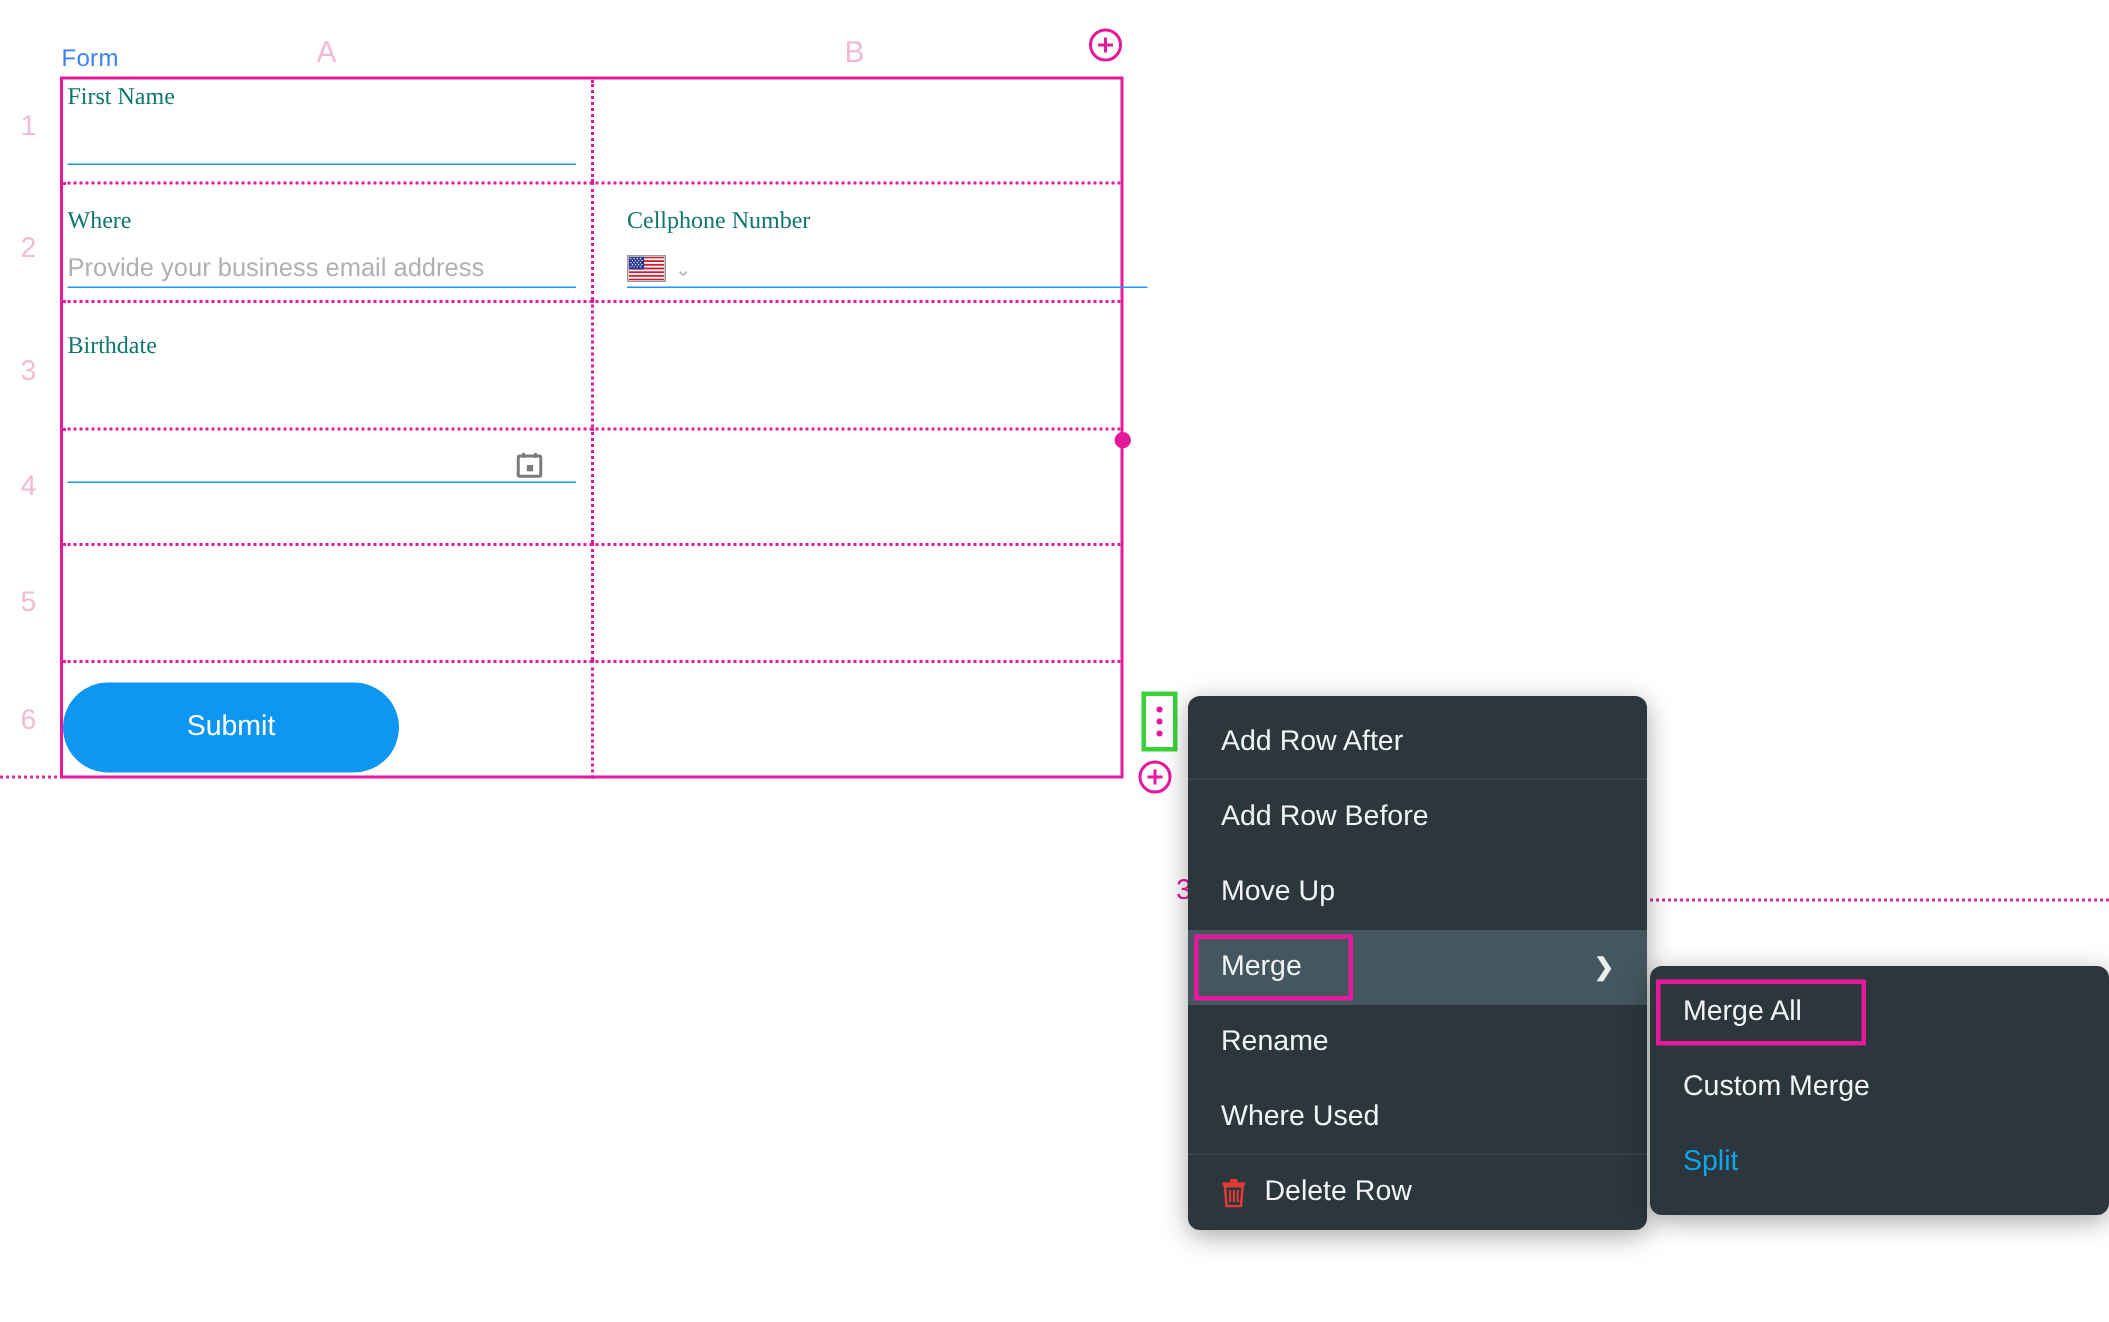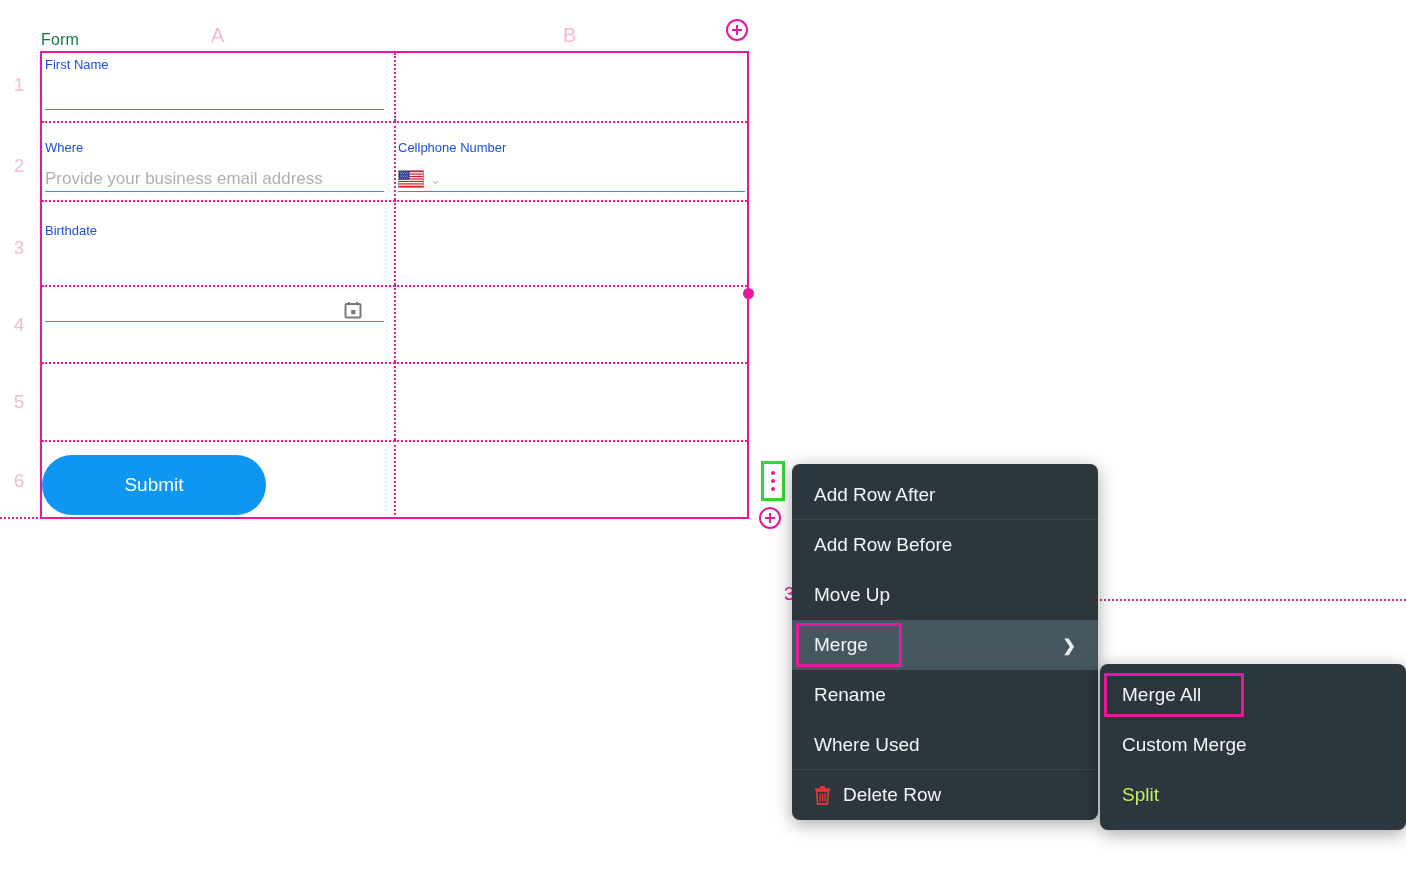--- a/index.html
+++ b/index.html
@@ -18,21 +18,21 @@
     position:absolute;
     font-size:20px;
     color:#f2b9d8;
     font-family:"Liberation Sans", sans-serif;
   }
   #col-a{left:211px;top:24px;}
   #col-b{left:563px;top:24px;}
 
   .form-title{
     position:absolute;left:41px;top:31px;
-    font-size:16px;color:#15803d;
+    font-size:16px;color:#3b82f6;
     letter-spacing:.2px;
   }
 
   
   .plus-circle{
     position:absolute;
     width:22px;height:22px;
     border:2px solid #e6189c;
     border-radius:50%;
     box-sizing:border-box;
@@ -65,23 +65,23 @@
     position:absolute;left:0;right:0;height:0;
     border-top:2px dotted #e6189c;
   }
   .colline{
     position:absolute;top:0;bottom:0;width:0;
     border-left:2px dotted #e6189c;
   }
   .cell{position:absolute;box-sizing:border-box;}
 
   .field-label{
-    font-size:13px;color:#1d4ed8;
+    font-size:16px;color:#0f766e;
     line-height:18px;
-    font-family:Liberation Sans, sans-serif;
+    font-family:Liberation Serif, serif;
   }
   .field-line{
     position:absolute;
     height:0;border-bottom:1.5px solid #2196f3;
   }
   .placeholder{
     font-size:17px;color:#b0b0b0;
     font-family:"Liberation Sans", sans-serif;
   }
 
@@ -183,39 +183,39 @@
     pointer-events:none;
   }
   .ctx-item .trash{
     width:17px;height:19px;margin-right:12px;display:inline-block;
   }
   .ctx-item.danger{color:#f2f4f5;}
 
   
   .sub-menu{
     position:absolute;
-    left:1100px;top:664px;
+    left:1100px;top:644px;
     width:306px;
     background:#2b363d;
     border-radius:8px;
     box-shadow:0 4px 18px rgba(0,0,0,.35);
     padding:6px 0 10px 0;
     overflow:hidden;
   }
   .sub-item{
     position:relative;
     height:50px;
     display:flex;align-items:center;
     padding:0 22px;
     color:#f2f4f5;
     font-size:19px;
     cursor:pointer;
     box-sizing:border-box;
   }
-  .sub-item.disabled{color:#bef264;cursor:default;}
+  .sub-item.disabled{color:#0ea5e9;cursor:default;}
   .sub-item .outline-box{
     position:absolute;left:4px;top:3px;
     width:140px;height:44px;
     border:3px solid #e6189c;
     box-sizing:border-box;
     pointer-events:none;
   }
   
   .ghost-num{
     position:absolute;left:784px;top:583px;
@@ -268,21 +268,21 @@
       <div class="field-line" style="left:3px;right:10px;top:56px;"></div>
     </div>
 
 
     <div class="cell" style="left:0;top:68px;width:352px;height:79px;">
       <div class="field-label" style="position:absolute;left:3px;top:18px;">Where</div>
       <div class="placeholder" style="position:absolute;left:3px;top:48px;text-align:right;">Provide your business email address</div>
       <div class="field-line" style="left:3px;right:10px;top:70px;"></div>
     </div>
 
-    <div class="cell" style="left:352px;top:68px;width:355px;height:79px;text-align:right;">
+    <div class="cell" style="left:372px;top:68px;width:355px;height:79px;text-align:right;">
       <div class="field-label" style="position:absolute;left:4px;top:18px;">Cellphone Number</div>
       <div class="flag-wrap" style="left:4px;top:49px;">
         <span class="flag">
           <svg width="24" height="16" viewBox="0 0 24 16" xmlns="http://www.w3.org/2000/svg">
             <rect width="24" height="16" fill="#ffffff"></rect>
             <g fill="#d02030">
               <rect y="0" width="24" height="1.23"></rect>
               <rect y="2.46" width="24" height="1.23"></rect>
               <rect y="4.92" width="24" height="1.23"></rect>
               <rect y="7.38" width="24" height="1.23"></rect>

